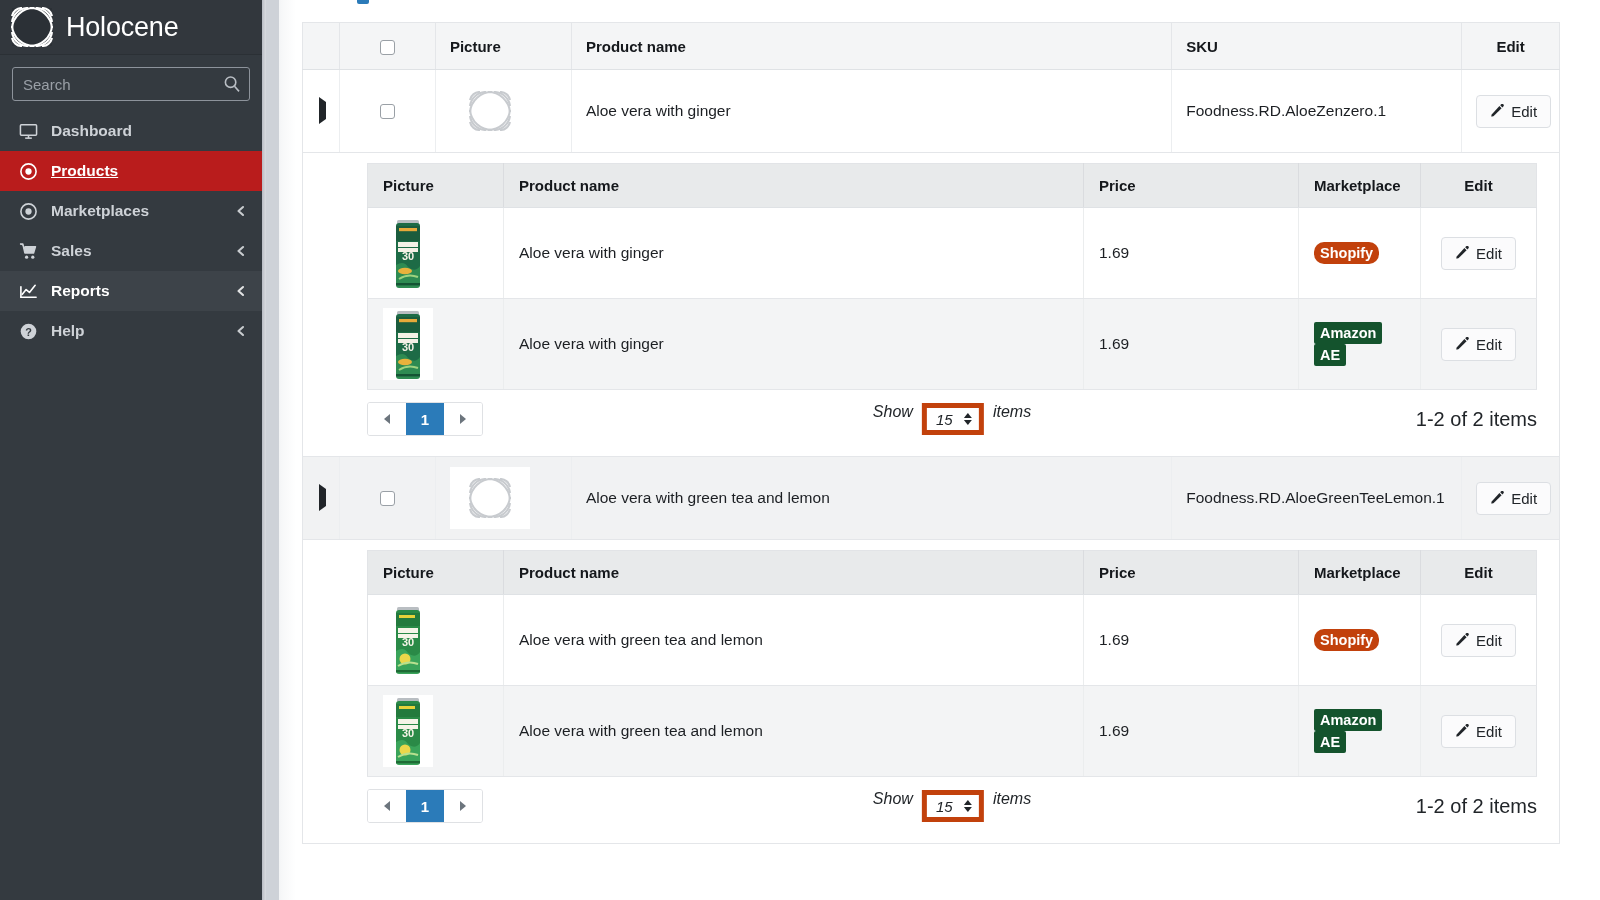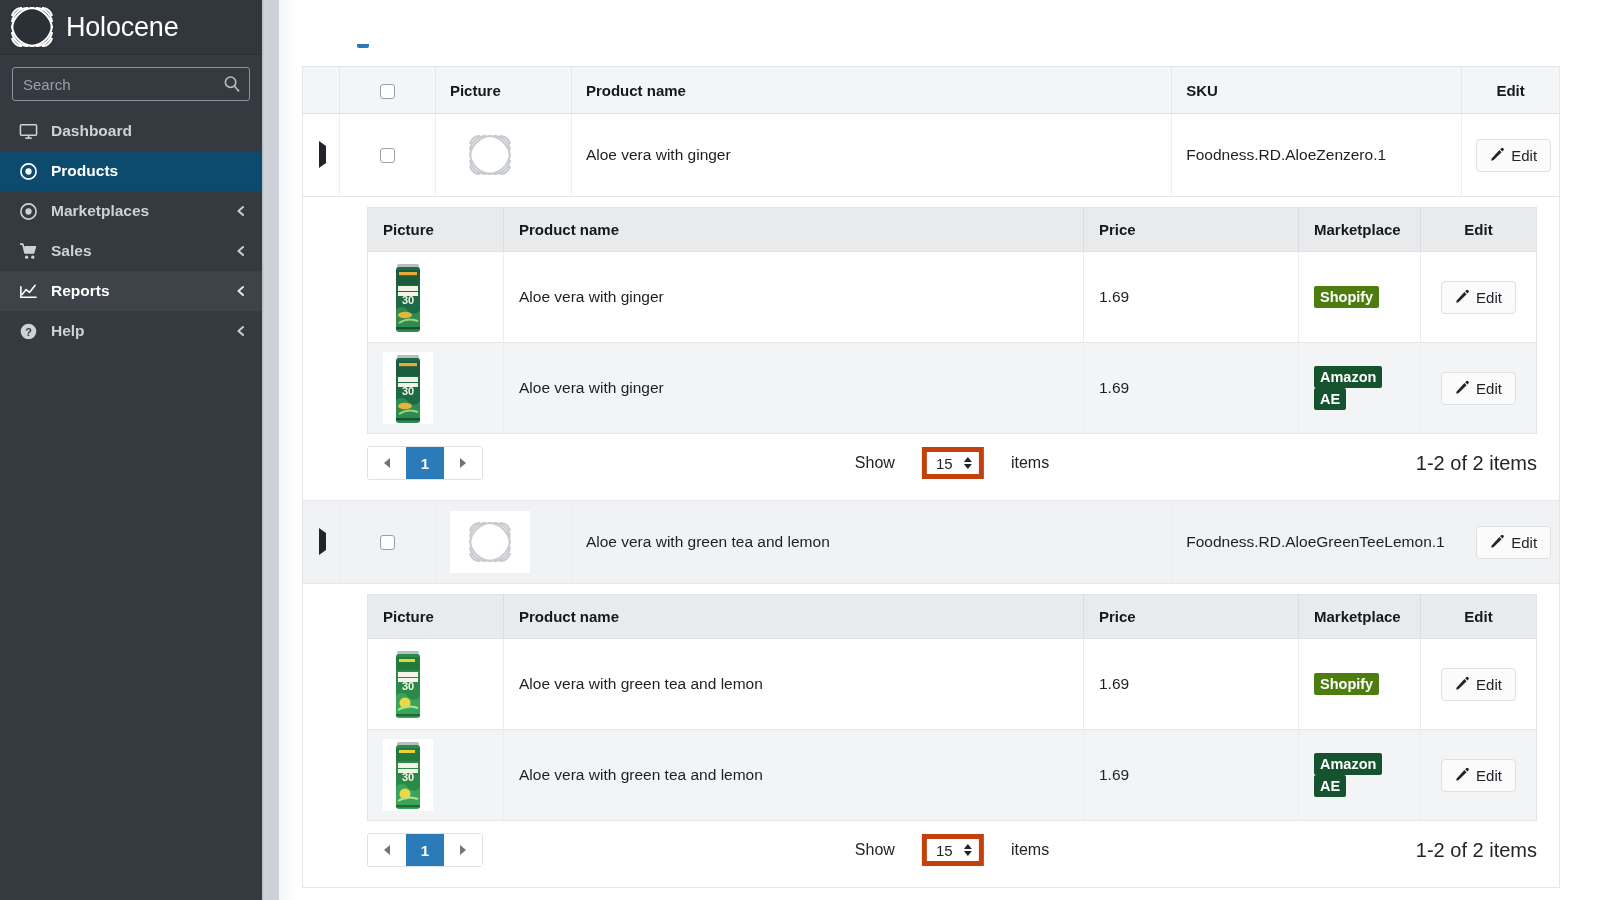--- a/index.html
+++ b/index.html
@@ -49,21 +49,21 @@
     width: 18px; height: 18px; color: #b9bec4;
   }
   .nav { display: flex; flex-direction: column; justify-content: space-between; }
   .nav-item {
     display: flex; align-items: center;
     height: 40px; padding: 0 14px 0 18px;
     color: #ced2d7; font-size: 15.5px;
     cursor: pointer; gap: 13px;
     position: relative;
   }
-  .nav-item.active   { background: #0c4a6e; color: #ffffff; }
+  .nav-item.active   { background: #b91c1c; color: #ffffff; text-decoration: underline; }
   .nav-item.highlight{ background: #3d4349; color: #ffffff; }
   .nav-ico { width: 20px; height: 20px; flex: 0 0 20px; display: flex; align-items: center; justify-content: center; }
   .nav-label { flex: 1 1 auto; font-weight: 600; }
   .nav-caret { width: 14px; height: 14px; opacity: .85; }
   .nav-item.sub { padding-left: 18px; }
 
   
   .gutter {
     width: 40px; min-width: 40px; height: 900px;
     background: linear-gradient(to right,
@@ -76,21 +76,20 @@
     width: 13px; height: 900px;
     background: #ced2d8;
     border-radius: 0;
   }
 
   
   .main {
     flex: 1 1 auto; height: 846px; background: #ffffff;
     position: relative; overflow: hidden;
     padding-right: 42px;
-    margin-top: 44px;
   }
   .top-fragment {
     position: absolute; left: 55px; top: -8px;
     width: 12px; height: 12px;
     background: #2b7bb9; border-radius: 2px;
   }
 
   
   table { border-collapse: collapse; width: 100%; }
   .outer-table {
@@ -192,21 +191,21 @@
 
   .can-img { width: 50px; height: 72px; background: #ffffff; display: block; }
 
   .badge {
     display: inline; font-size: 14.5px; font-weight: bold;
     color: #ffffff; padding: 3px 6px; line-height: 1.55;
     border-radius: 2px;
     box-decoration-break: clone;
     -webkit-box-decoration-break: clone;
   }
-  .badge-shopify { background: #4d7c0f; }
+  .badge-shopify { background: #c2410c; border-radius: 10px; }
   .badge-amazon  { background: #14532d; }
   .mkt-cell { max-width: 72px; }
 
   
   .pager-bar {
     width: 1170px; margin-left: 50px;
     display: flex; align-items: center;
     padding: 12px 0 10px 0;
     position: relative;
   }
@@ -223,22 +222,22 @@
   }
   .pager .pg-num {
     background: #2b7bb9; color: #ffffff; font-weight: bold;
     width: 38px;
   }
   .tri-l { width:0;height:0;border-right:6px solid #6c757d;border-top:5px solid transparent;border-bottom:5px solid transparent; }
   .tri-r { width:0;height:0;border-left:6px solid #6c757d;border-top:5px solid transparent;border-bottom:5px solid transparent; }
 
   .show-group {
     position: absolute; left: 50%; transform: translateX(-50%);
-    display: flex; align-items: center; gap: 27px;
-    font-size: 16px; color: #212529;
+    display: flex; gap: 9px;
+    font-size: 16px; color: #212529; font-style: italic;
   }
   .num-input {
     width: 62px; height: 32px;
     border: 5px solid #c2410c; background: #fff;
     display: flex; align-items: center; justify-content: space-between;
     padding: 0 7px 0 9px;
     font-size: 15px; color: #212529;
   }
   .spinner { display: flex; flex-direction: column; gap: 2px; align-items: center; }
   .sp-up { width:0;height:0;border-left:4px solid transparent;border-right:4px solid transparent;border-bottom:5px solid #212529; }

